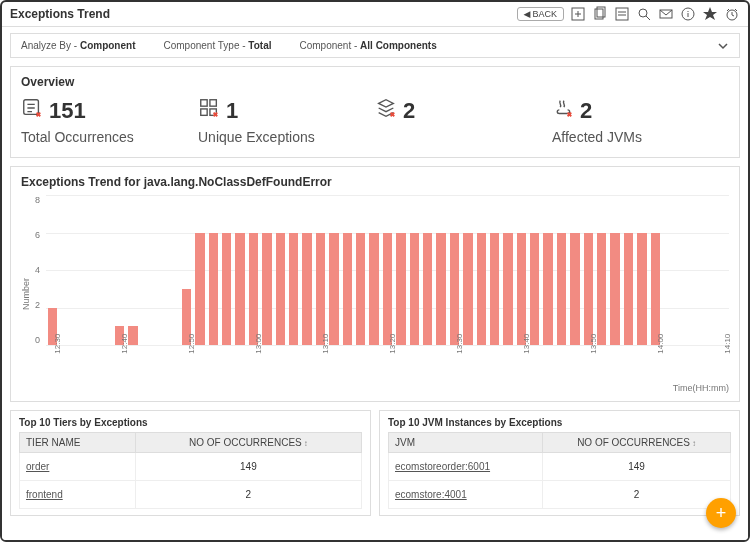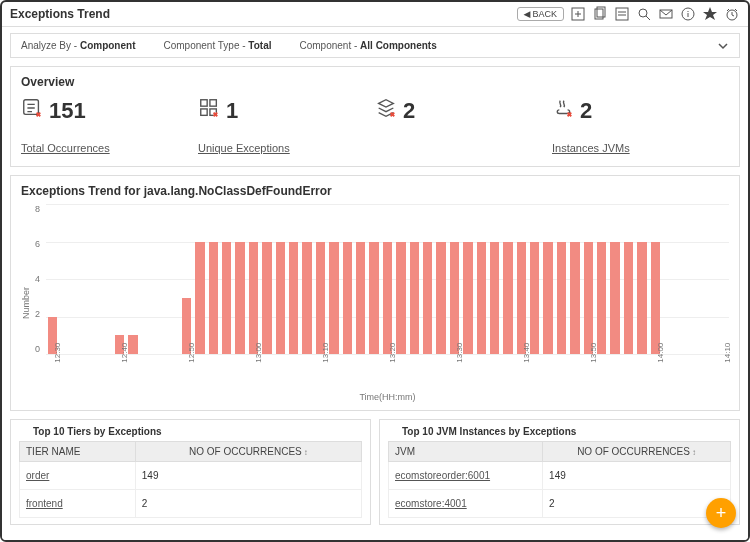--- a/index.html
+++ b/index.html
@@ -12,44 +12,44 @@
   .icon-btn { width: 16px; height: 16px; display: inline-flex; align-items: center; justify-content: center; color: #555; cursor: pointer; }
   .content { flex: 1; overflow: auto; padding: 6px 8px; background: #fff; }
   .filterbar { border: 1px solid #ddd; padding: 6px 10px; display: flex; align-items: center; gap: 28px; font-size: 10px; color: #555; position: relative; }
   .filterbar .pair b { color: #333; font-weight: bold; }
   .filterbar .chev { position: absolute; right: 10px; top: 6px; cursor: pointer; }
   .section { border: 1px solid #ddd; margin-top: 8px; padding: 8px 10px; }
   .section-title { font-weight: bold; font-size: 12px; margin-bottom: 6px; }
   .overview-row { display: flex; }
   .stat { flex: 1; text-align: left; padding: 2px 0 4px; }
   .stat .big { font-size: 22px; font-weight: 600; display: inline-flex; align-items: center; gap: 6px; justify-content: center; }
-  .stat .lbl { font-size: 11px; color: #555; margin-top: 17px; text-decoration: underline; }
+  .stat .lbl { font-size: 14px; color: #555; margin-top: 4px; }
   .stat svg { width: 22px; height: 22px; }
   .red-x { fill: none; stroke: #e74c3c; stroke-width: 2; }
   .chart-area { display: flex; gap: 4px; margin-top: 4px; }
   .yaxis-label { writing-mode: vertical-rl; transform: rotate(180deg); font-size: 9px; color: #777; align-self: center; }
   .yaxis { display: flex; flex-direction: column; justify-content: space-between; height: 150px; font-size: 9px; color: #777; text-align: right; padding-right: 2px; }
   .plot { flex: 1; position: relative; }
   .gridlines { position: absolute; inset: 0; height: 150px; }
   .gridlines div { position: absolute; left: 0; right: 0; border-top: 1px solid #eee; }
   .bars { position: relative; height: 150px; display: flex; align-items: flex-end; gap: 4px; padding: 0 2px; }
   .bar { flex: 1; background: #f28b82; min-width: 4px; }
   .bar.empty { background: transparent; }
   .xaxis { display: flex; gap: 4px; padding: 0 2px; margin-top: 4px; }
   .xt { flex: 1; font-size: 8px; color: #777; text-align: center; transform: rotate(-90deg); transform-origin: top center; height: 30px; white-space: nowrap; min-width: 4px; }
-  .xaxis-label { text-align: center; font-size: 9px; color: #777; margin-top: 4px; }
+  .xaxis-label { text-align: right; font-size: 9px; color: #777; margin-top: 4px; }
   .tables-row { display: flex; gap: 8px; margin-top: 8px; }
   .table-panel { flex: 1; border: 1px solid #ddd; padding: 6px 8px; }
-  .table-title { font-weight: bold; font-size: 10px; margin-bottom: 4px; margin-left: 14px; }
+  .table-title { font-weight: bold; font-size: 10px; margin-bottom: 4px; }
   table { width: 100%; border-collapse: collapse; font-size: 10px; }
   th { background: #eee; text-align: left; padding: 4px 6px; font-weight: normal; color: #444; border: 1px solid #ddd; }
   th .sort { font-size: 8px; color: #888; margin-left: 2px; }
   td { padding: 8px 6px; border: 1px solid #eee; }
   td.link { color: #555; text-decoration: underline; cursor: pointer; }
-  td.num { }
+  td.num { text-align: center; }
   .fab { position: absolute; right: 12px; bottom: 12px; width: 30px; height: 30px; border-radius: 50%; background: #ffa000; color: #fff; display: flex; align-items: center; justify-content: center; font-size: 18px; cursor: pointer; box-shadow: 0 2px 4px rgba(0,0,0,.3); }
 </style>
 </head>
 <body>
 
 <div class="frame">
 
   <div class="titlebar">
     <div class="title">Exceptions Trend</div>
     <div class="tb-actions">
@@ -157,21 +157,21 @@
                 </svg></span>
               <span>2</span>
             </div></div>
           <div class="stat"><div class="big">
               <span><svg viewBox="0 0 24 24">
                   <path d="M8 14c-3 0-3 4 0 4h9c3 0 3-4 0-4" fill="none" stroke="#555" stroke-width="1.5"></path>
                   <path d="M9 4c-2 3 2 4 0 7M13 4c-2 3 2 4 0 7" fill="none" stroke="#555" stroke-width="1.5"></path>
                   <path class="red-x" d="M17 17l4 4M21 17l-4 4"></path>
                 </svg></span>
               <span>2</span>
-            </div><div class="lbl">Instances JVMs</div></div>
+            </div><div class="lbl">Affected JVMs</div></div>
         </div>
     </div>
 
     <div class="section">
       <div class="section-title">Exceptions Trend for java.lang.NoClassDefFoundError</div>
       <div class="chart-area">
         <div class="yaxis-label">Number</div>
         <div class="yaxis" id="yaxis">
             <span>8</span>
             <span>6</span>

